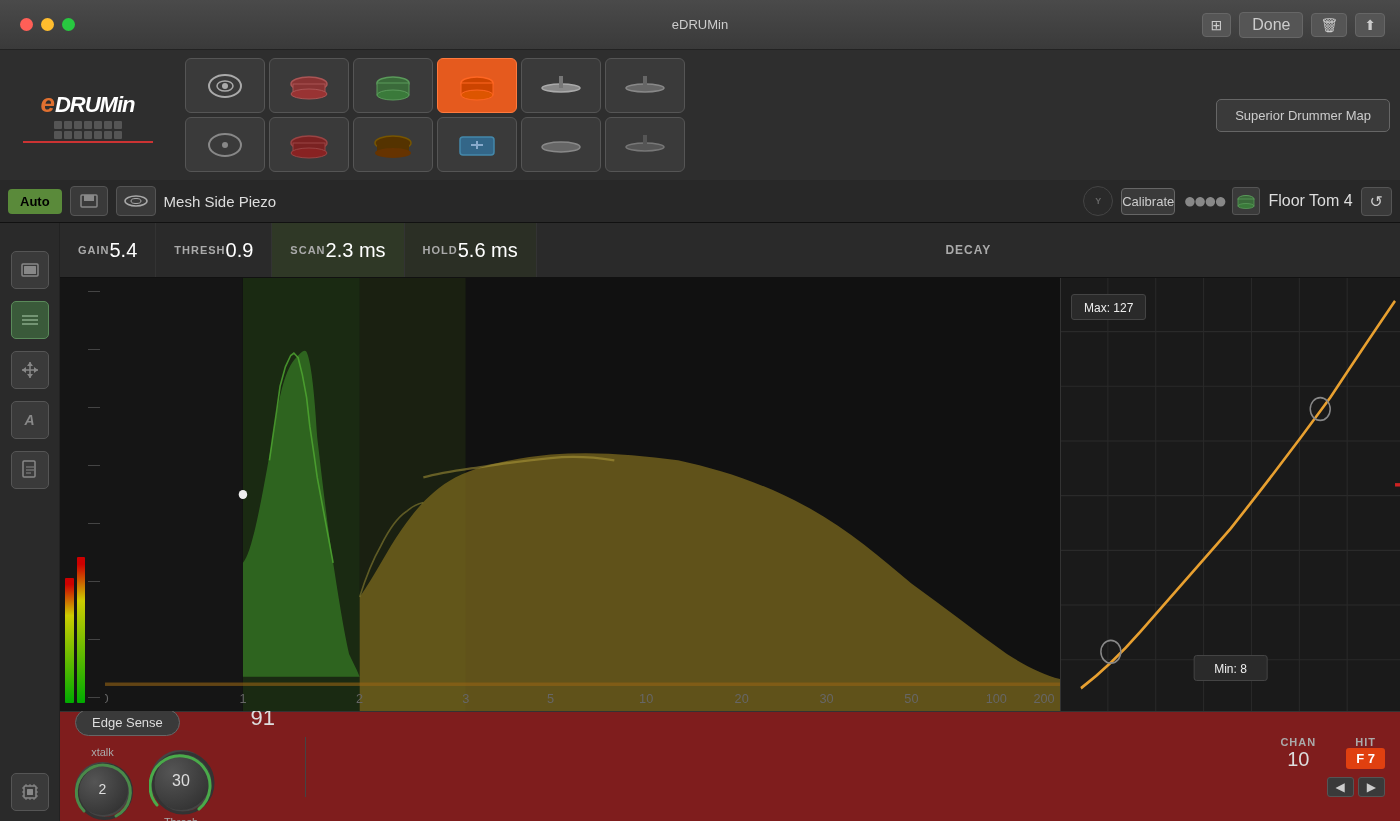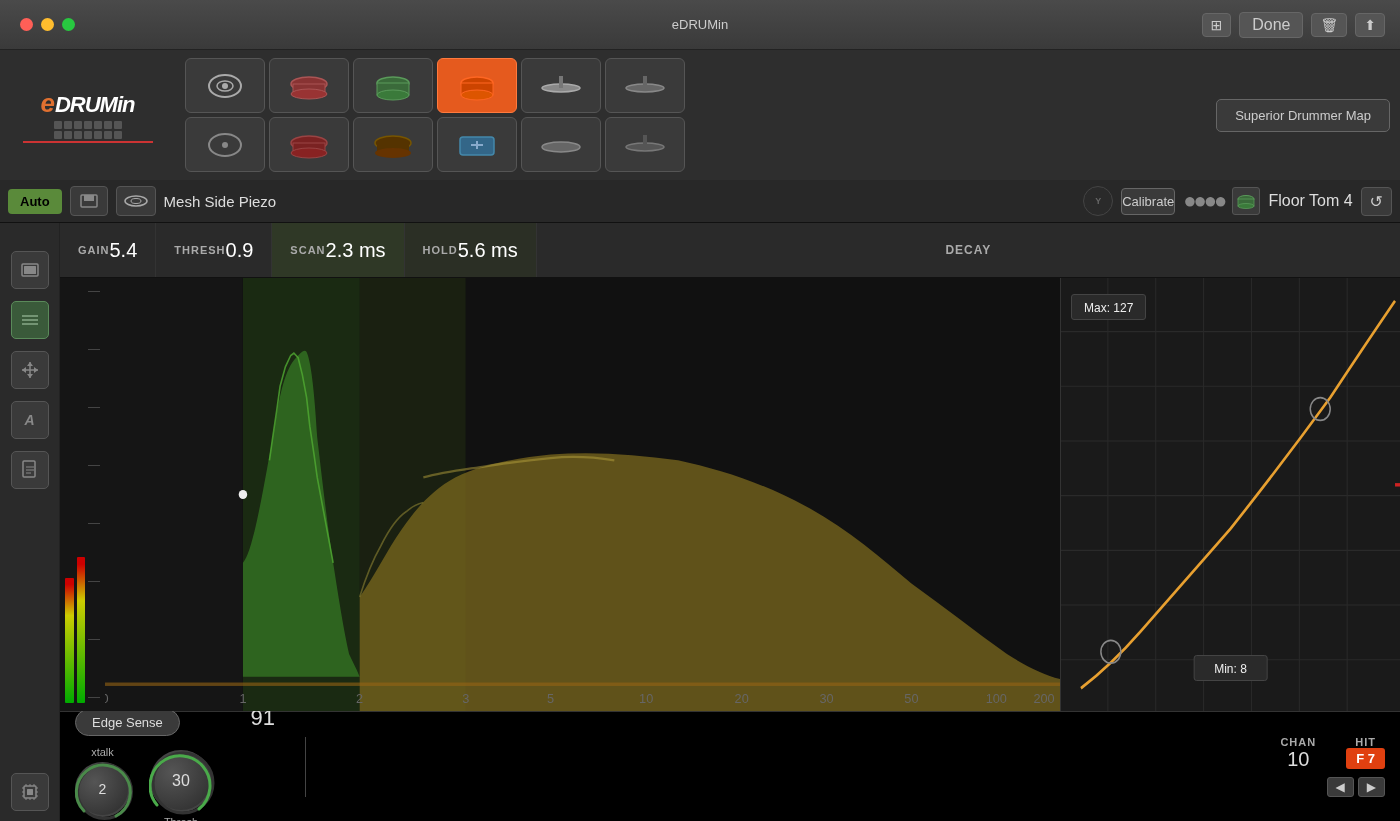--- a/index.html
+++ b/index.html
@@ -277,21 +277,21 @@
       background: #1e1e1e;
       border-left: 1px solid #333;
       position: relative;
       display: flex;
       flex-direction: column;
     }
 
     
     .bottom-controls {
       height: 110px;
-      background: #000000;
+      background: #7f1d1d;
       border-top: 1px solid #333;
       display: flex;
       align-items: center;
       padding: 16px 15px;
       gap: 20px;
     }
     .edge-sense-btn {
       background: #3a3a3a;
       border: 1px solid #666;
       border-radius: 20px;

